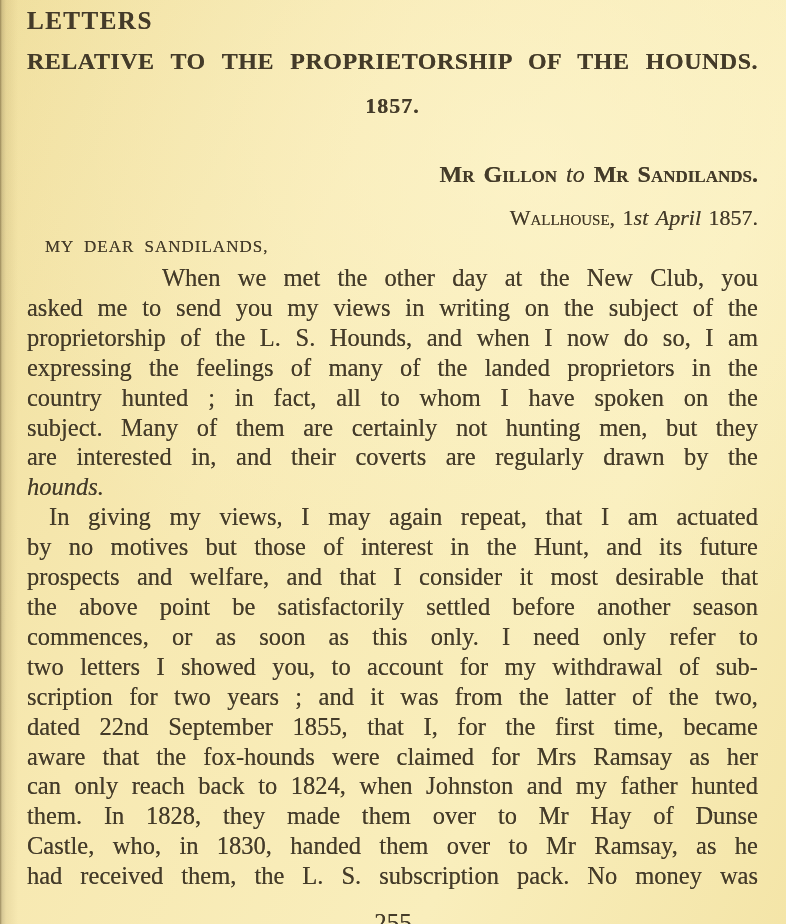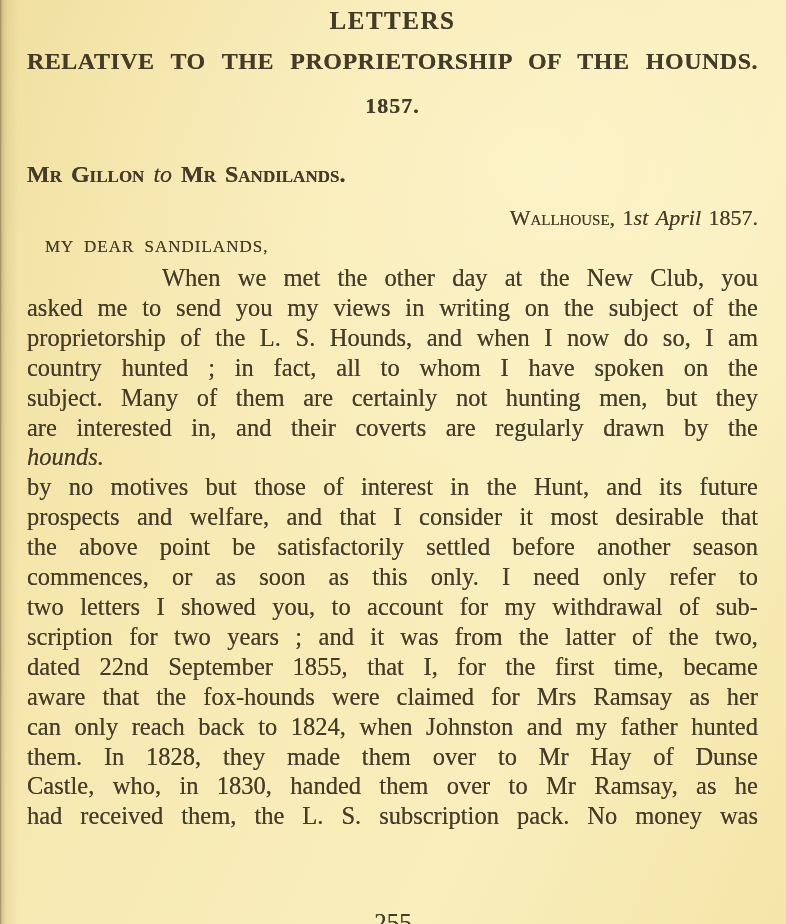--- a/index.html
+++ b/index.html
@@ -28,41 +28,41 @@
       rgba(140,115,60,0.12) 6px,
       rgba(140,115,60,0) 18px);
     pointer-events: none;
   }
 
   .content { position: absolute; left: 27px; right: 28px; top: 0; }
 
   .title {
     margin-top: 6px;
     font-size: 25px; line-height: 30px;
-    font-weight: bold; text-align: center;
+    font-weight: bold; text-align: left;
     letter-spacing: 1.5px; word-spacing: 4px;
   }
   .subtitle {
     margin-top: 10px;
     font-size: 24px; line-height: 30px;
     font-weight: bold;
     letter-spacing: 0.5px;
     text-align: justify;
     text-align-last: justify;
   }
   .year {
     margin-top: 16px;
     font-size: 22px; line-height: 28px;
     font-weight: bold; text-align: center;
     letter-spacing: 1px;
   }
   .letter-heading {
     margin-top: 39px;
     font-size: 24px; line-height: 30px;
-    font-weight: bold; text-align: left;
+    font-weight: bold; text-align: right;
     word-spacing: 3px;
   }
   .seg-smallcaps { font-variant: small-caps; }
   .seg-italic    { font-style: italic; font-weight: normal; }
   .seg-plain     { }
 
   .dateline {
     margin-top: 16px;
     font-size: 22px; line-height: 26px;
     text-align: right;
@@ -101,26 +101,28 @@
     <div class="subtitle">RELATIVE TO THE PROPRIETORSHIP OF THE HOUNDS.</div>
     <div class="year">1857.</div>
     <div class="letter-heading" id="letter-heading"><span class="seg-smallcaps">Mr Gillon</span><span class="seg-italic"> to </span><span class="seg-smallcaps">Mr Sandilands.</span></div>
     <div class="dateline" id="dateline"><span class="seg-smallcaps">Wallhouse,</span><span class="seg-plain"> 1</span><span class="seg-italic">st</span><span class="seg-plain"> </span><span class="seg-italic">April</span><span class="seg-plain"> 1857.</span></div>
     <div class="greeting">MY DEAR SANDILANDS,</div>
     <div class="body" id="letter-body">
         <div>
           <div class="line indent-deep">When we met the other day at the New Club, you</div>
           <div class="line">asked me to send you my views in writing on the subject of the</div>
           <div class="line">proprietorship of the L. S. Hounds, and when I now do so, I am</div>
+          <div class="line">expressing the feelings of many of the landed proprietors in the</div>
           <div class="line">country hunted ; in fact, all to whom I have spoken on the</div>
           <div class="line">subject. Many of them are certainly not hunting men, but they</div>
           <div class="line">are interested in, and their coverts are regularly drawn by the</div>
           <div class="line last-left">hounds.</div>
         </div>
         <div>
+          <div class="line indent-normal">In giving my views, I may again repeat, that I am actuated</div>
           <div class="line">by no motives but those of interest in the Hunt, and its future</div>
           <div class="line">prospects and welfare, and that I consider it most desirable that</div>
           <div class="line">the above point be satisfactorily settled before another season</div>
           <div class="line">commences, or as soon as this only. I need only refer to</div>
           <div class="line">two letters I showed you, to account for my withdrawal of sub-</div>
           <div class="line">scription for two years ; and it was from the latter of the two,</div>
           <div class="line">dated 22nd September 1855, that I, for the first time, became</div>
           <div class="line">aware that the fox-hounds were claimed for Mrs Ramsay as her</div>
           <div class="line">can only reach back to 1824, when Johnston and my father hunted</div>
           <div class="line">them. In 1828, they made them over to Mr Hay of Dunse</div>

